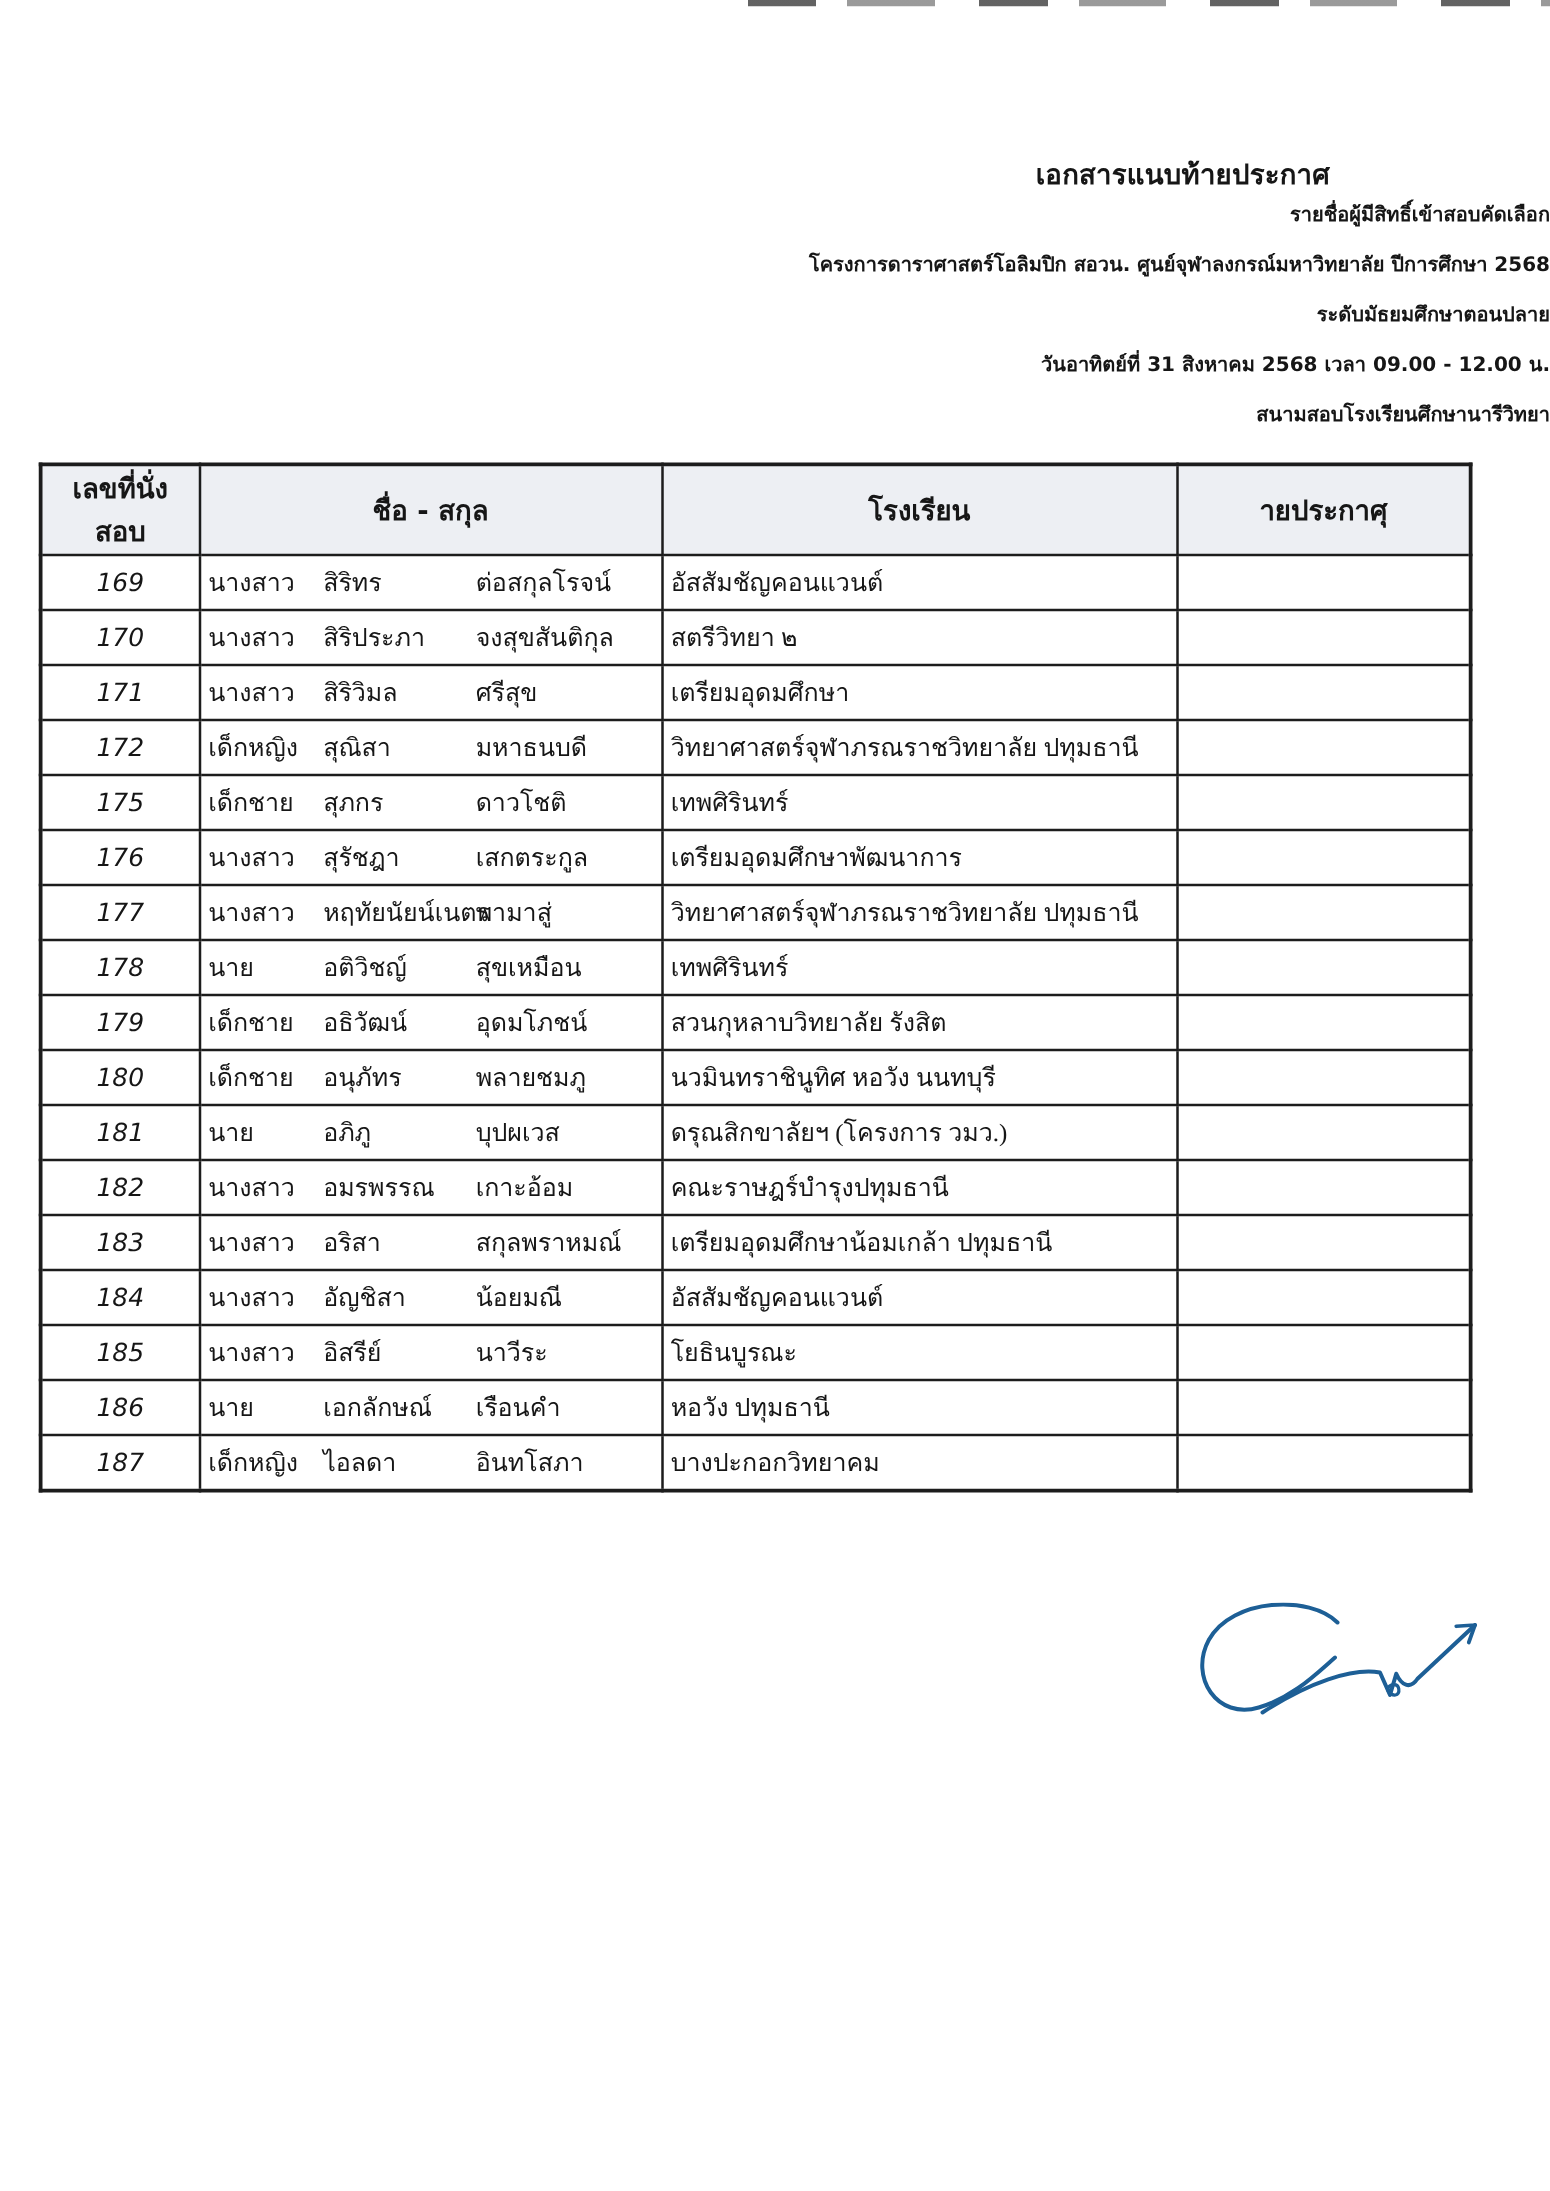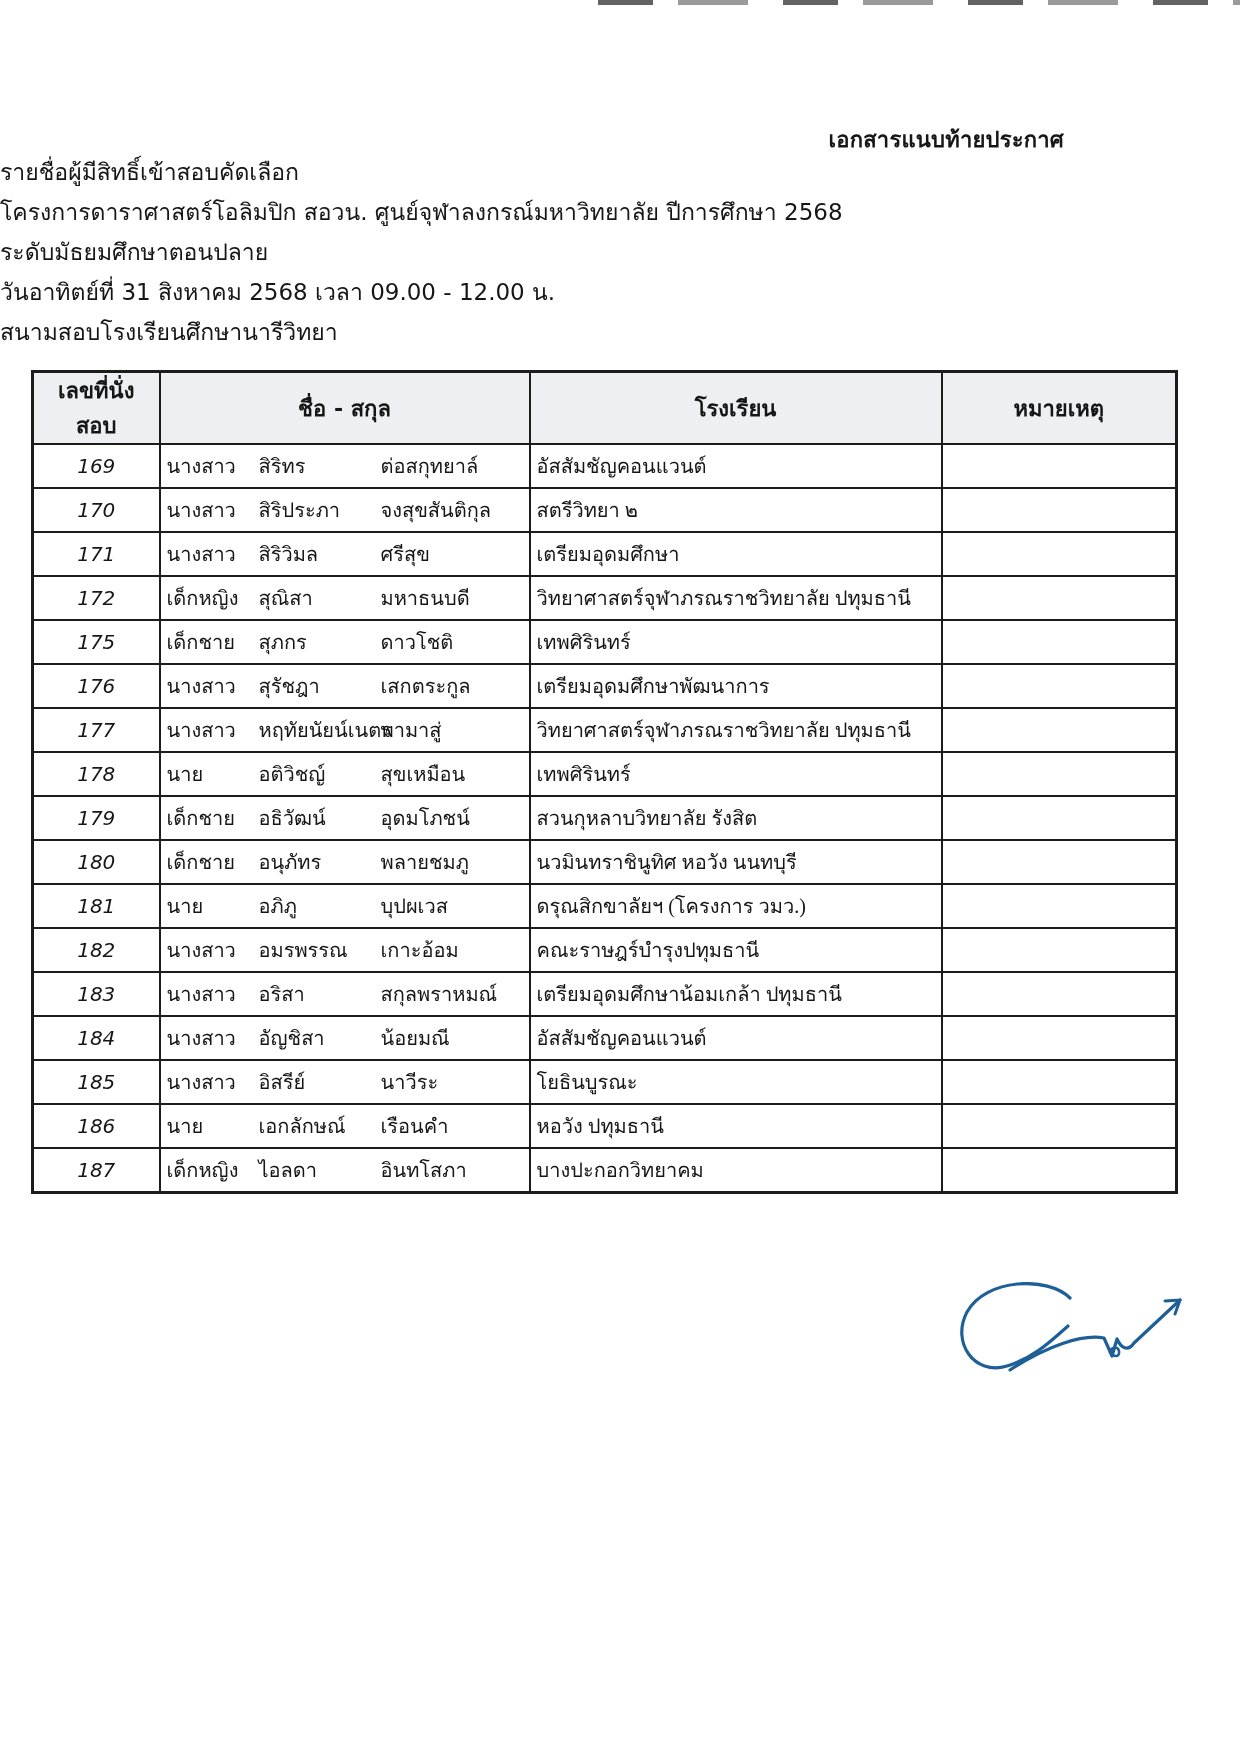--- a/index.html
+++ b/index.html
@@ -21,22 +21,22 @@
     opacity:.75;
   }
 
   .corner-label {
     position:absolute; top:122px; right:176px;
     font-size:22px; font-weight:bold; letter-spacing:.2px;
   }
 
   .title-block {
     position:absolute; top:152px; left:0; width:100%;
-    text-align:left; font-weight:normal;
-    font-size:23px; line-height:40px;
+    text-align:right; font-weight:bold;
+    font-size:16px; line-height:40px;
   }
   .title-block div { white-space:nowrap; }
 
   .room-row {
     position:absolute; top:331px; left:62px; width:1128px;
     display:flex; justify-content:space-between;
     font-size:23px; font-weight:bold;
   }
 
   table.candidates {
@@ -98,31 +98,31 @@
       <col class="c-seat">
         <col class="c-name">
         <col class="c-school">
         <col class="c-note">
     </colgroup>
     <thead>
       <tr>
         <th>เลขที่นั่งสอบ</th>
         <th>ชื่อ - สกุล</th>
         <th>โรงเรียน</th>
-        <th>หมายเหตุ</th>
+        <th>ายประกาศุ</th>
       </tr>
     </thead>
     <tbody>
     <tr>
       <td class="seat">169</td>
       <td class="name-cell">
         <div class="name-flex">
           <span class="honorific">นางสาว</span>
           <span class="firstname">สิริทร</span>
-          <span class="lastname">ต่อสกุทยาล์</span>
+          <span class="lastname">ต่อสกุลโรจน์</span>
         </div>
       </td>
       <td class="school">อัสสัมชัญคอนแวนต์</td>
       <td class="note"></td>
     </tr>
 
     <tr>
       <td class="seat">170</td>
       <td class="name-cell">
         <div class="name-flex">

